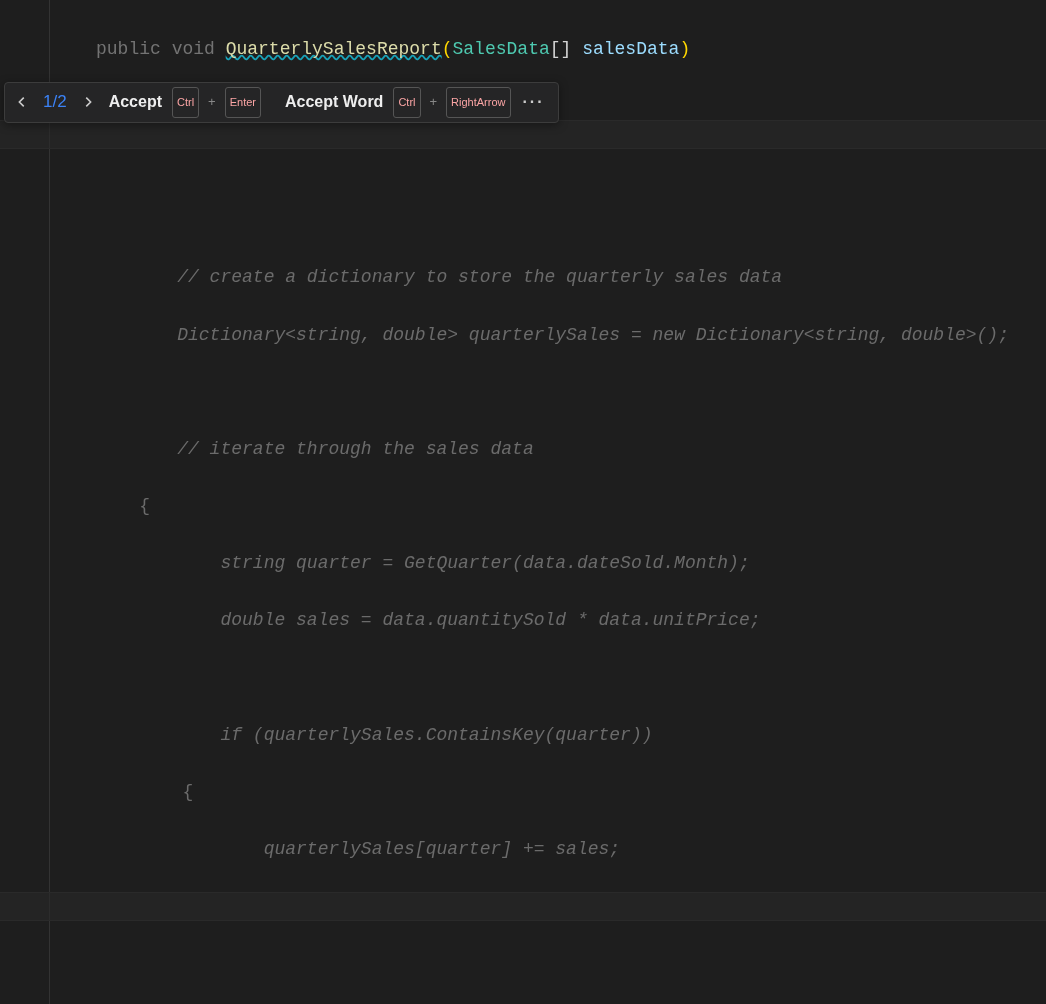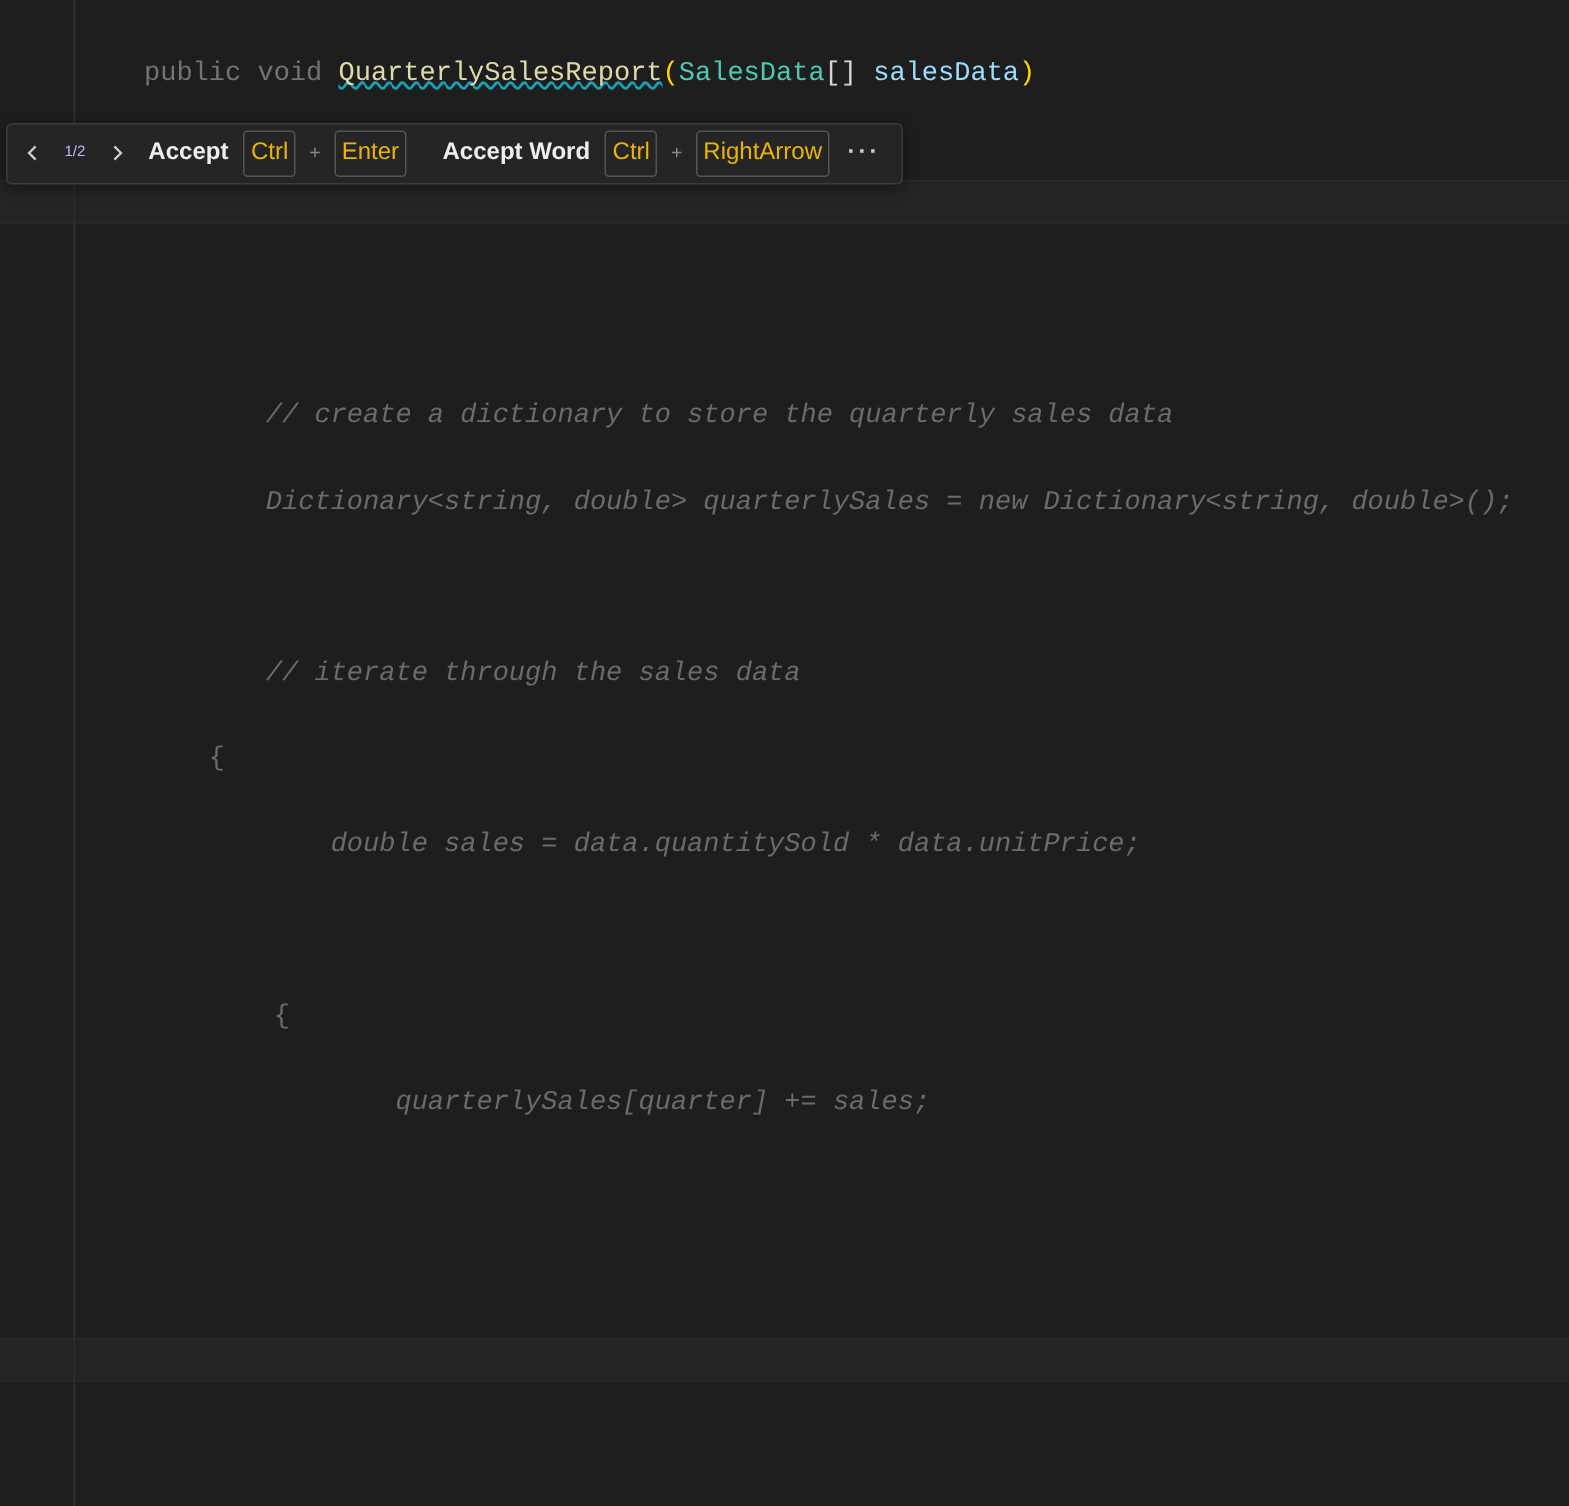--- a/index.html
+++ b/index.html
@@ -62,36 +62,36 @@
   }
   .toolbar-arrow {
     display:flex;
     align-items:center;
     justify-content:center;
     width:22px;height:22px;
     cursor:pointer;
     color:#ccc;
   }
   .toolbar-count {
-    color:#c4b5fd;
-    font-size:10px;
+    color:#3b82f6;
+    font-size:17px;
     padding:0 2px;
   }
   .toolbar-action {
     color:#eee;
     cursor:pointer;
     padding:0 2px;
     font-weight:bold;
   }
   .kbd {
     border:1px solid #555;
     border-radius:3px;
     padding:0 4px;
-    font-size:16px;
-    color:#eab308;
+    font-size:11px;
+    color:#fca5a5;
     font-family:inherit;
   }
   .plus {color:#888;font-size:13px;padding:0 1px;}
   .toolbar-more {
     color:#ccc;
     cursor:pointer;
     padding:0 4px;
     letter-spacing:2px;
     font-weight:bold;
   }
@@ -141,22 +141,24 @@
   <div class="code-area">
 <span class="line"><span class="kw">public</span> <span class="kw">void</span> <span class="method squiggle">QuarterlySalesReport</span><span class="paren">(</span><span class="type">SalesData</span><span class="punct">[]</span> <span class="param">salesData</span><span class="paren">)</span></span>
 <span class="line"><span class="brace-cursor">{</span></span>
 <span class="line"> </span>
 <span class="line"> </span>
 <span class="line">    <span class="comment ghost">// create a dictionary to store the quarterly sales data</span></span>
 <span class="line">    <span class="ghost">Dictionary&lt;string, double&gt; quarterlySales = new Dictionary&lt;string, double&gt;();</span></span>
 <span class="line"><span class="ghost"></span></span>
 <span class="line">    <span class="comment ghost">// iterate through the sales data</span></span>
 <span class="line">    <span class="ghost-brace">{</span></span>
+<span class="line">    <span class="ghost">    string quarter = GetQuarter(data.dateSold.Month);</span></span>
 <span class="line">    <span class="ghost">    double sales = data.quantitySold * data.unitPrice;</span></span>
 <span class="line"><span class="ghost"></span></span>
+<span class="line">    <span class="ghost">    if (quarterlySales.ContainsKey(quarter))</span></span>
 <span class="line">    <span class="ghost-brace">    {</span></span>
 <span class="line">    <span class="ghost">        quarterlySales[quarter] += sales;</span></span>
 
 
 
 
 
 
 
 

